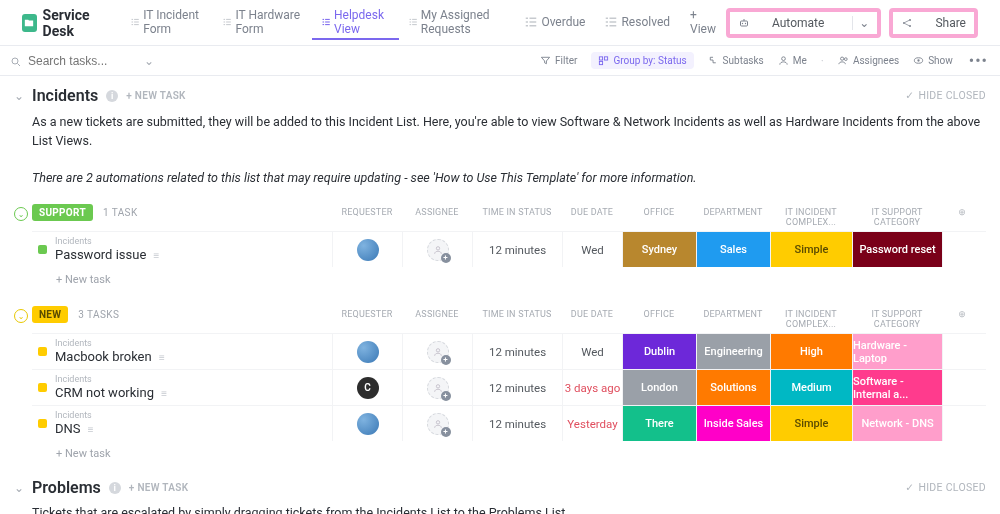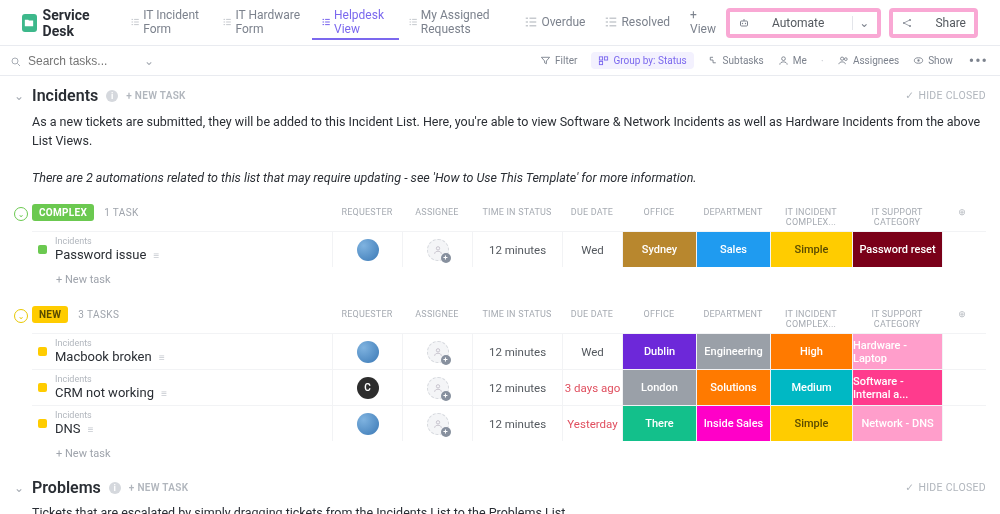--- a/index.html
+++ b/index.html
@@ -244,21 +244,21 @@
   <div class="section-desc">
     <div>As a new tickets are submitted, they will be added to this Incident List. Here, you're able to view Software &amp; Network Incidents as well as Hardware Incidents from the above List Views.</div>
     <br>
     <em>There are 2 automations related to this list that may require updating - see 'How to Use This Template' for more information.</em>
   </div>
 
   <div id="groups-container">
       <div class="group">
         <div class="group-head">
     <span class="chev green">⌄</span>
-    <span class="status-badge status-closed">COMPLEX</span>
+    <span class="status-badge status-closed">SUPPORT</span>
     <span class="task-count">1 TASK</span>
         </div>
         <div class="col-headers">
           <div></div>
           <div class="colh">REQUESTER</div>
           <div class="colh">ASSIGNEE</div>
           <div class="colh">TIME IN STATUS</div>
           <div class="colh">DUE DATE</div>
           <div class="colh">OFFICE</div>
           <div class="colh">DEPARTMENT</div>

